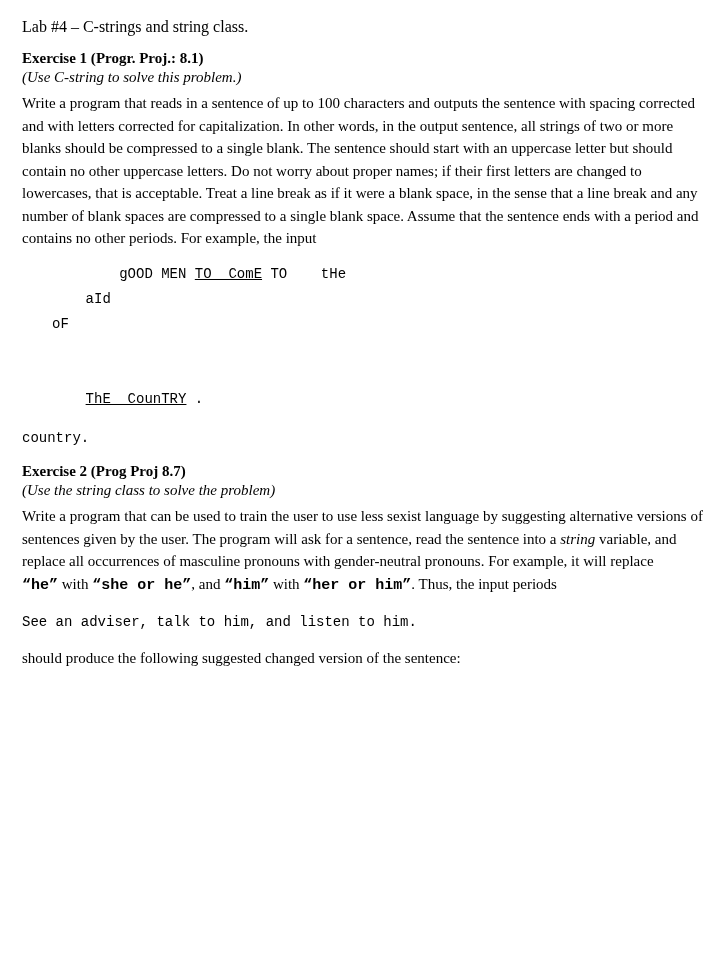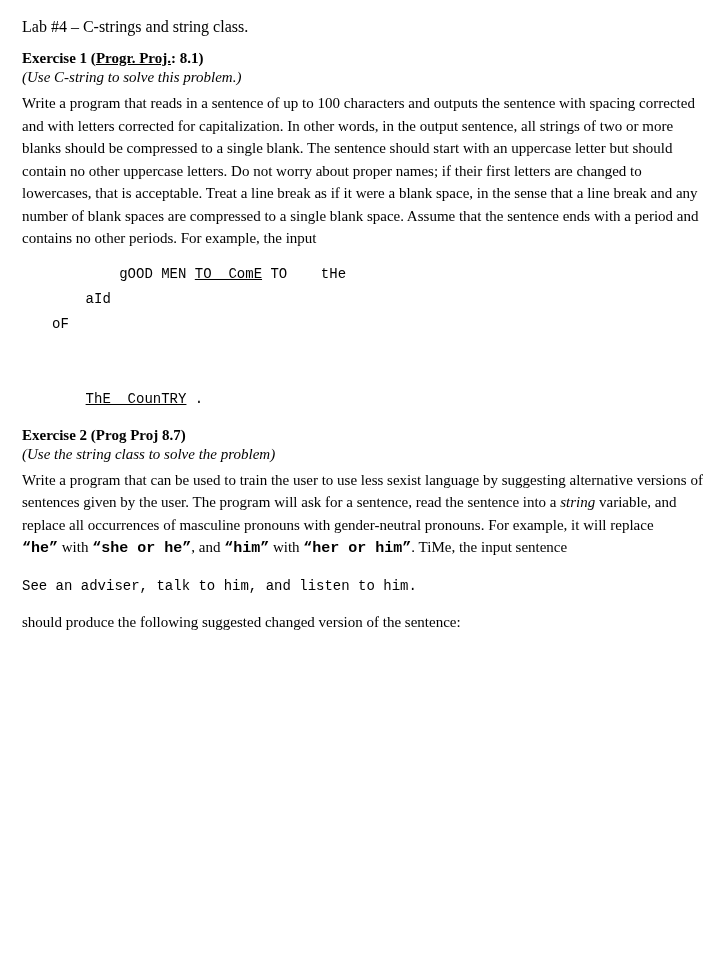--- a/index.html
+++ b/index.html
@@ -67,21 +67,21 @@
     }
   </style>
 </head>
 <body>
 
 <div class="lab-title">Lab #4 – C-strings and string class.</div>
 
 <div>
 
   <div class="exercise-title">
-    <span>Exercise 1 (</span><span style="text-decoration: underline; text-decoration-style: solid; text-align: right;">Progr. Proj.</span><span>: 8.1)</span>
+    <span>Exercise 1 (</span><span style="text-decoration-style: solid; text-align: right;">Progr. Proj.</span><span>: 8.1)</span>
   </div>
 
   <div class="exercise-subtitle">(Use C-string to solve this problem.)</div>
 
   <p class="exercise-body">Write a program that reads in a sentence of up to 100 characters and outputs the sentence with spacing corrected and with letters corrected for capitalization. In other words, in the output sentence, all strings of two or more blanks should be compressed to a single blank. The sentence should start with an uppercase letter but should contain no other uppercase letters. Do not worry about proper names; if their first letters are changed to lowercases, that is acceptable. Treat a line break as if it were a blank space, in the sense that a line break and any number of blank spaces are compressed to a single blank space. Assume that the sentence ends with a period and contains no other periods. For example, the input</p>
 
   <div class="code-block">
     <div>
       &nbsp;&nbsp;&nbsp;&nbsp;&nbsp;&nbsp;&nbsp;&nbsp;gOOD&nbsp;MEN&nbsp;<span class="underlined-word">TO&nbsp;&nbsp;ComE</span>&nbsp;TO&nbsp;&nbsp;&nbsp;&nbsp;tHe
     </div>
@@ -93,38 +93,39 @@
     </div>
     <div>&nbsp;</div>
     <div>&nbsp;</div>
     <div>
       &nbsp;&nbsp;&nbsp;&nbsp;<span class="underlined-word">ThE&nbsp;&nbsp;CounTRY</span>&nbsp;.
     </div>
   </div>
 
 
   <div class="output-block">
+    <div>country.</div>
   </div>
 
 </div>
 
 <div class="exercise2-section">
 
   <div class="exercise-title">Exercise 2 (Prog Proj 8.7)</div>
 
   <div class="exercise-subtitle">(Use the string class to solve the problem)</div>
 
   <p class="exercise-body">
     <span>Write a program that can be used to train the user to use less sexist language by suggesting alternative versions of sentences given by the user. The program will ask for a sentence, read the sentence into a</span> <em>string</em> <span>variable, and replace all occurrences of masculine pronouns with gender-neutral pronouns. For example, it will replace</span>
     <br>
     <span><span class="inline-code bold">“he”</span></span>
     <span> with </span>
     <span><span class="inline-code bold">“she or he”</span></span><span>, and </span>
     <span><span class="inline-code bold">“him”</span></span>
     <span> with </span>
-    <span><span class="inline-code bold">“her or him”</span></span><span>. TiMe, the input sentence</span>
+    <span><span class="inline-code bold">“her or him”</span></span><span>. Thus, the input periods</span>
   </p>
 
   <div class="output-block">See an adviser, talk to him, and listen to him.</div>
 
   <p class="should-produce">should produce the following suggested changed version of the sentence:</p>
 
 </div>
 
 </body></html>

